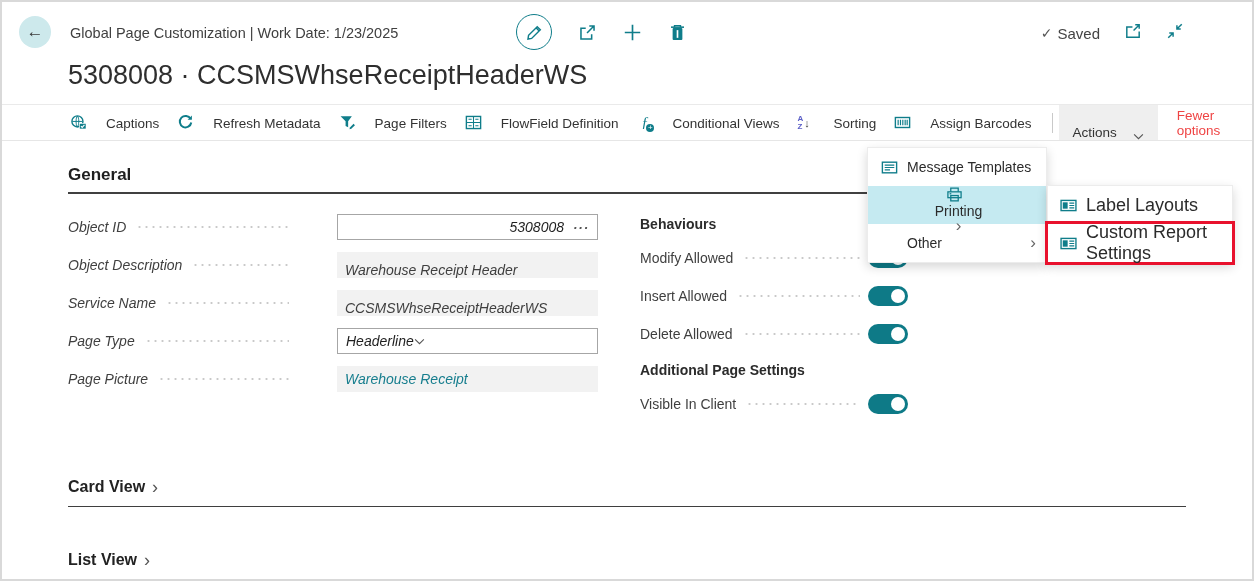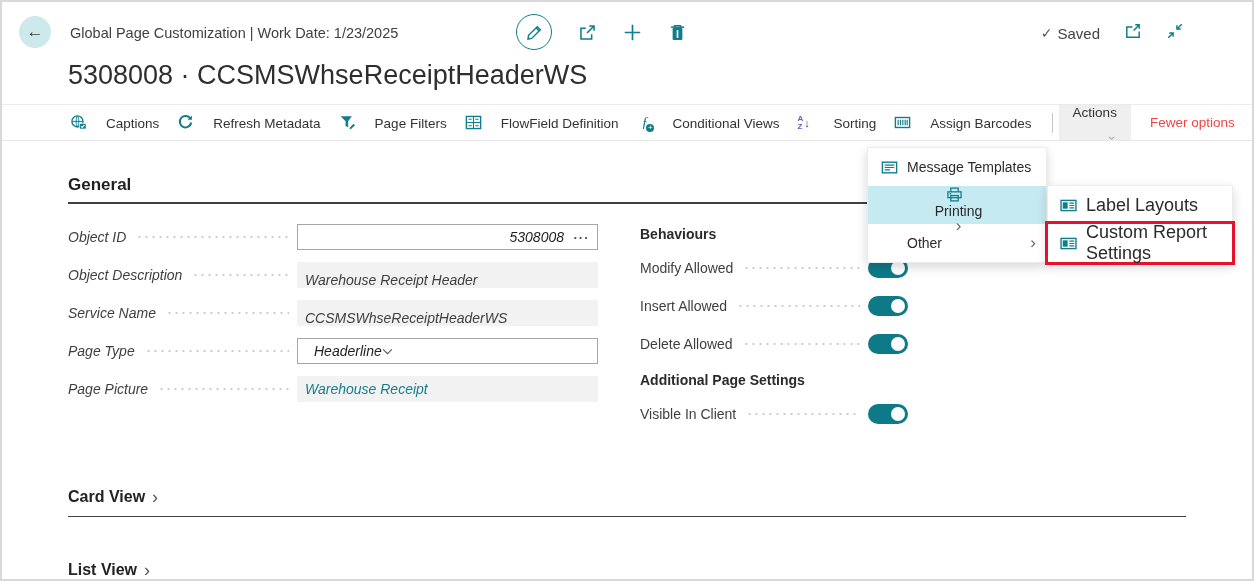--- a/index.html
+++ b/index.html
@@ -33,56 +33,56 @@
 
   
   .action-bar {
     margin-top:13px; height:37px; border-top:1px solid #eaeaea; border-bottom:1px solid #e6e6e6;
     display:flex; align-items:center; padding:0 0 0 70px; box-sizing:border-box; font-size:13.5px; color:#333;
   }
   .ab-item { display:flex; align-items:flex-end; gap:19px; margin-right:18px; cursor:pointer; white-space:nowrap; }
   .ab-item svg { width:17px; height:17px; color:#0f7d8a; flex:0 0 auto; }
   .ab-sep { width:1px; height:20px; background:#c9c9c9; margin:0 6px 0 2px; }
   .ab-actions {
-    height:100%; display:flex; align-items:flex-end; gap:16px; padding:0 14px; background:#efefef; cursor:pointer;flex-direction:column;
+    height:100%; display:flex; align-items:flex-end; gap:16px; padding:0 14px; background:#efefef; cursor:pointer;
   }
   .chev-down { width:11px; height:7px; }
   .ab-fewer { margin-left:19px; color:#ef4444; cursor:pointer; }
 
   
   .fx-icon { position:relative; width:17px; text-align:center; color:#0f7d8a; font-size:15px; font-style:italic;
              font-family:"Liberation Serif", serif; }
   .fx-plus {
     position:absolute; right:-1px; bottom:-1px; width:8px; height:8px; border-radius:50%;
     background:#0f7d8a; color:#fff; font-size:8px; line-height:8px; font-style:normal; text-align:center;
     font-family:"Liberation Sans", sans-serif;
   }
   .sort-icon { display:flex; align-items:center; width:17px; }
   .sort-letters { display:flex; flex-direction:column; font-size:8px; line-height:8px; font-weight:700; color:#5b5fc7; }
   .sort-arrow { font-size:11px; color:#444; margin-left:1px; }
 
   
   .content { padding:0 68px; }
   .section-heading {
-    margin-top:34px; font-size:17px; font-weight:700; color:#1f1f1f;
+    margin-top:24px; font-size:17px; font-weight:700; color:#1f1f1f;
     padding-bottom:7px; border-bottom:2px solid #404040;
   }
   .columns { display:flex; margin-top:20px; }
   .col-left { width:530px; }
   .field-row { display:flex; align-items:center; height:26px; margin-bottom:12px;font-style:italic; }
   .label-wrap { flex:0 0 229px; display:flex; align-items:center; min-width:0; }
   .f-label { font-size:14px; color:#3f3f3f; white-space:nowrap; }
   .dots { flex:1; height:2px; margin:0 8px 0 10px;
           background-image:radial-gradient(circle, #c9c9c9 1px, rgba(0,0,0,0) 1.2px);
           background-size:7px 2px; background-repeat:repeat-x; background-position:0 50%; }
-  .field-control { flex:1; height:26px; box-sizing:border-box; display:flex; align-items:center; font-size:14px; }
+  .field-control { flex:1; height:26px; box-sizing:border-box; display:flex; align-items:center; font-size:14px;margin-left:40px; }
   .ctl-input { border:1px solid #a6a6a6; background:#fff; justify-content:flex-end; padding:0 8px; color:#1f1f1f; }
   .assist { color:#555; margin-left:9px; letter-spacing:1px; font-weight:700; cursor:pointer; font-size:13px; }
   .ctl-readonly { background:#f2f2f2; padding:0 8px; color:#3f3f3f;align-items:flex-end; }
-  .ctl-select { border:1px solid #a6a6a6; background:#fff; padding:0 16px; color:#1f1f1f; cursor:pointer; }
+  .ctl-select { border:1px solid #a6a6a6; background:#fff; padding:0 8px; color:#1f1f1f; cursor:pointer; }
   .ctl-link { background:#f2f2f2; padding:0 8px; }
   .ctl-link span { color:#177e8e; cursor:pointer; }
 
   .col-right { margin-left:42px; width:268px; }
   .group-heading { font-size:14px; font-weight:700; color:#2b2b2b; margin:2px 0 16px; }
   .group-heading.second { margin-top:0; }
   .toggle-row { display:flex; align-items:center; height:20px; margin-bottom:18px; }
   .toggle { flex:0 0 40px; width:40px; height:20px; border-radius:10px; background:#0e7a87; position:relative; cursor:pointer; }
   .toggle .knob { position:absolute; right:3px; top:3px; width:14px; height:14px; border-radius:50%; background:#fff; }
 

